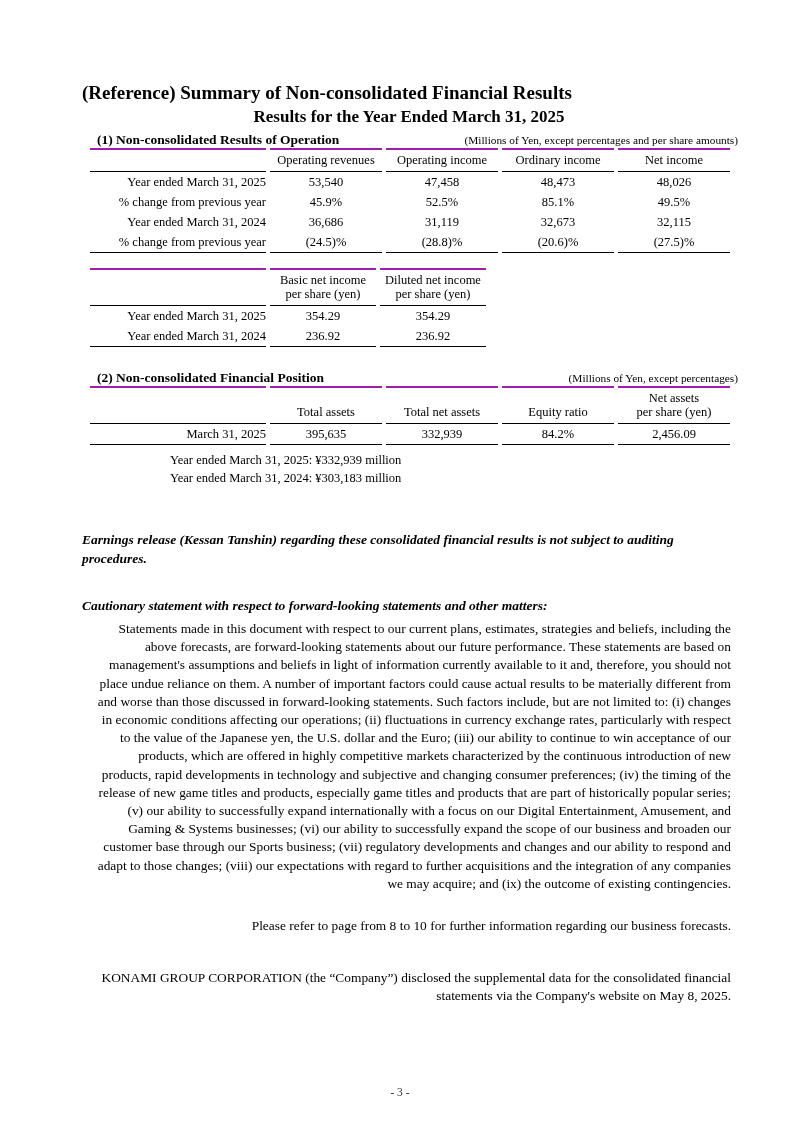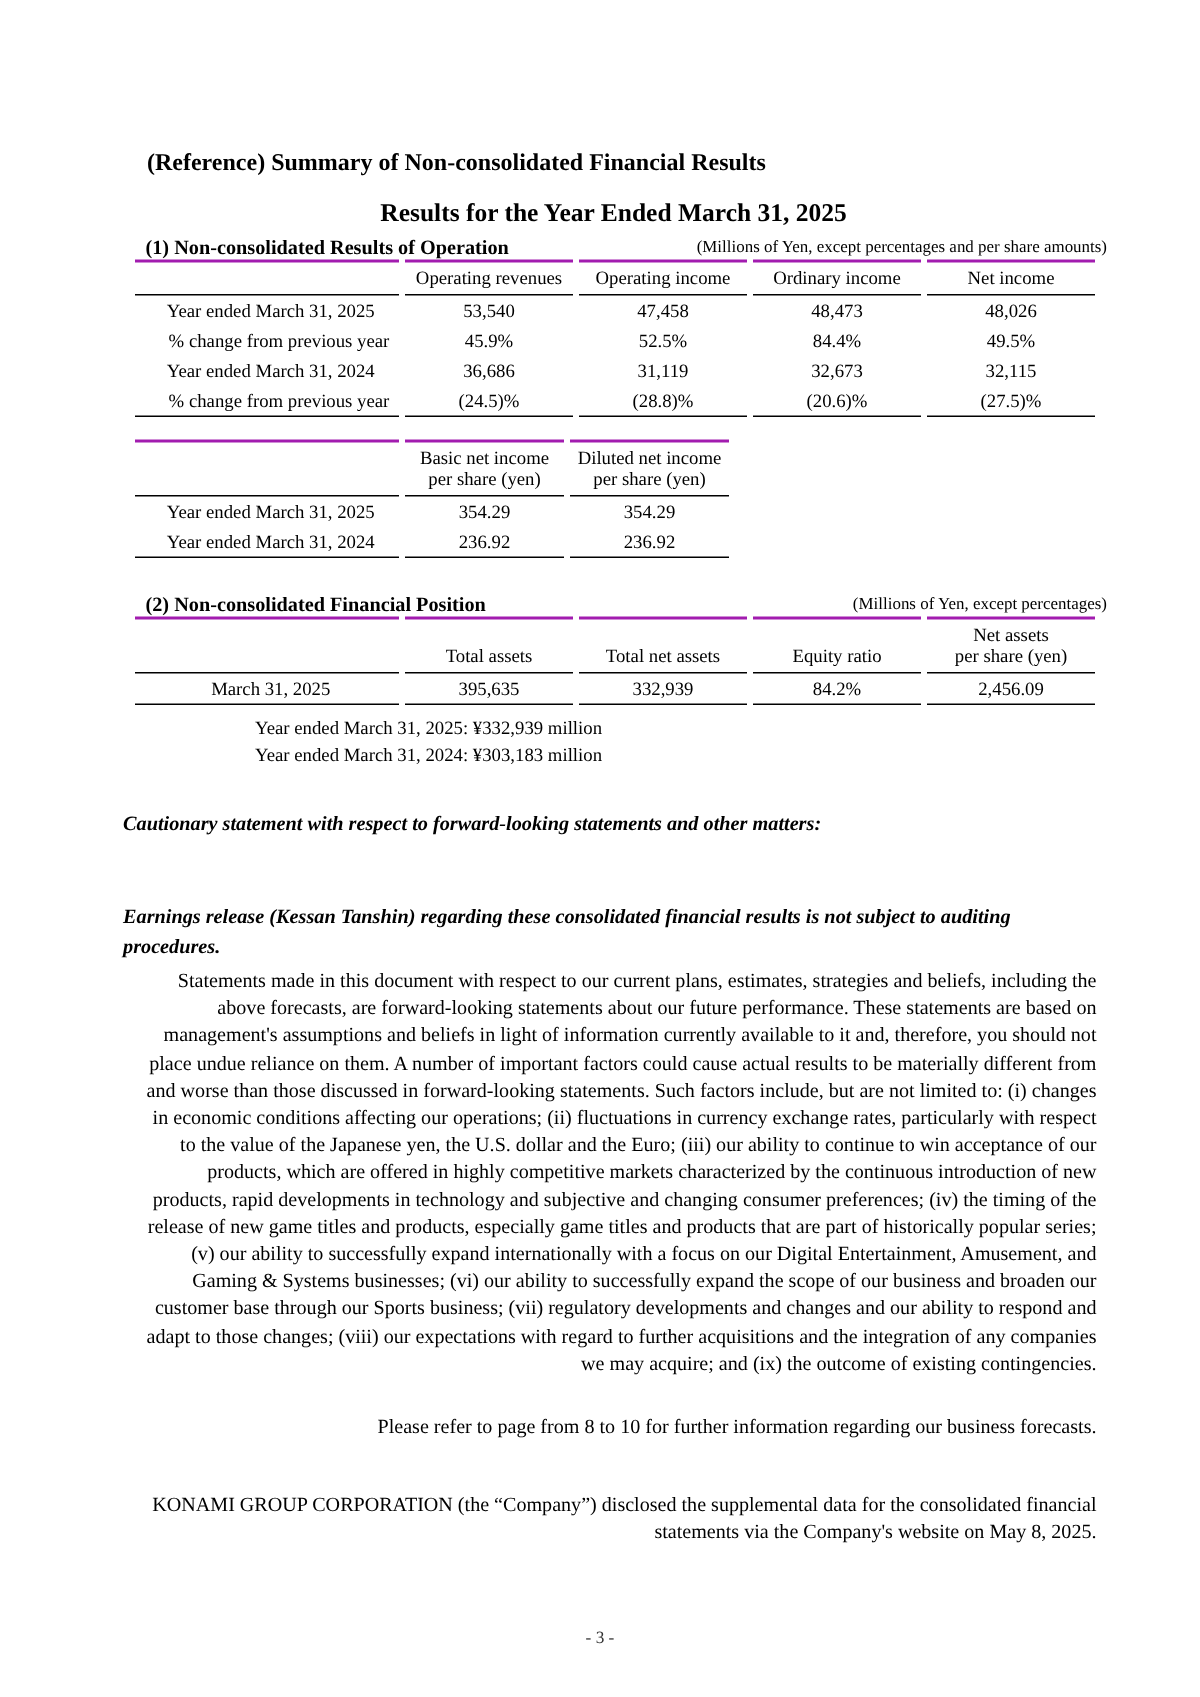--- a/index.html
+++ b/index.html
@@ -7,21 +7,21 @@
     position: relative;
     width: 800px;
     height: 1131px;
     box-sizing: border-box;
     padding: 84px 70px 0 82px;
     background: #ffffff;
     color: #000;
     font-family: "Liberation Serif", "DejaVu Serif", serif;
     overflow: hidden;
   }
-  .title { font-size: 16px; font-weight: bold; margin: 16px; line-height: 17px; }
+  .title { font-size: 19px; font-weight: bold; margin: 0; line-height: 17px; }
   .subtitle { font-size: 17px; font-weight: bold; margin: 7px 0 0 6px; line-height: 17px; text-align: center; }
 
   .heading-row {
     display: flex; justify-content: space-between; align-items: flex-end;
     margin: 6px 0 0 4px; width: 652px; box-sizing: border-box;
   }
   .heading-row .sec-heading { font-size: 13.5px; font-weight: bold; margin: 0 0 0 11px; line-height: 17px; }
   .unit-note { font-size: 11.3px; line-height: 15px; white-space: nowrap; }
 
   table.fin-table {
@@ -40,21 +40,21 @@
     border-bottom: 1px solid #000;
     white-space: pre-line;
   }
   .fin-table td {
     font-size: 12.5px; line-height: 16px;
     text-align: center; padding: 2px 0;
   }
   .fin-table tbody tr:last-child td { border-bottom: 1.5px solid #000; }
   .fin-table th:first-child, .fin-table td:first-child { width: 176px; }
   .t2 th:first-child, .t2 td:first-child { width: 176px; }
-  .fin-table td.row-label { text-align: center; padding-left: 5px; }
+  .fin-table td.row-label { text-align: right; padding-left: 5px; }
   .fin-table td.row-label.indent { padding-left: 16px; }
 
   .reference-block { margin: 6px 0 0 23px; font-size: 12.5px; line-height: 18px; }
   .reference-block .ref-indent { margin-left: 65px; }
 
   .note-bold-italic {
     font-weight: bold; font-style: italic;
     font-size: 13.5px; line-height: 19.5px;
     margin: 0; width: 648px;
   }
@@ -102,21 +102,21 @@
           <td class="row-label">Year ended March 31, 2025</td>
           <td>53,540</td>
           <td>47,458</td>
           <td>48,473</td>
           <td>48,026</td>
         </tr>
         <tr>
           <td class="row-label indent">% change from previous year</td>
           <td>45.9%</td>
           <td>52.5%</td>
-          <td>84.4%</td>
+          <td>85.1%</td>
           <td>49.5%</td>
         </tr>
         <tr>
           <td class="row-label">Year ended March 31, 2024</td>
           <td>36,686</td>
           <td>31,119</td>
           <td>32,673</td>
           <td>32,115</td>
         </tr>
         <tr>
@@ -178,24 +178,24 @@
           <td>2,456.09</td>
         </tr>
       </tbody>
   </table>
 
   <div class="reference-block">
     <div class="ref-indent">Year ended March 31, 2025: ¥332,939 million</div>
     <div class="ref-indent">Year ended March 31, 2024: ¥303,183 million</div>
   </div>
 
+  <p class="note-bold-italic audit-note">Earnings release (Kessan Tanshin) regarding these consolidated financial results is not subject to auditing procedures.</p>
+
   <p class="note-bold-italic cautionary-heading">Cautionary statement with respect to forward-looking statements and other matters:</p>
 
-  <p class="note-bold-italic audit-note">Earnings release (Kessan Tanshin) regarding these consolidated financial results is not subject to auditing procedures.</p>
-
   <p class="body-par cautionary-body">Statements made in this document with respect to our current plans, estimates, strategies and beliefs, including the above forecasts, are forward-looking statements about our future performance. These statements are based on management's assumptions and beliefs in light of information currently available to it and, therefore, you should not place undue reliance on them. A number of important factors could cause actual results to be materially different from and worse than those discussed in forward-looking statements. Such factors include, but are not limited to: (i) changes in economic conditions affecting our operations; (ii) fluctuations in currency exchange rates, particularly with respect to the value of the Japanese yen, the U.S. dollar and the Euro; (iii) our ability to continue to win acceptance of our products, which are offered in highly competitive markets characterized by the continuous introduction of new products, rapid developments in technology and subjective and changing consumer preferences; (iv) the timing of the release of new game titles and products, especially game titles and products that are part of historically popular series; (v) our ability to successfully expand internationally with a focus on our Digital Entertainment, Amusement, and Gaming &amp; Systems businesses; (vi) our ability to successfully expand the scope of our business and broaden our customer base through our Sports business; (vii) regulatory developments and changes and our ability to respond and adapt to those changes; (viii) our expectations with regard to further acquisitions and the integration of any companies we may acquire; and (ix) the outcome of existing contingencies.</p>
 
   <p class="body-par page-ref">Please refer to page from 8 to 10 for further information regarding our business forecasts.</p>
 
   <p class="body-par disclosure">KONAMI GROUP CORPORATION (the “Company”) disclosed the supplemental data for the consolidated financial statements via the Company's website on May 8, 2025.</p>
 
   <div class="footer">- 3 -</div>
 
 </div>
 

